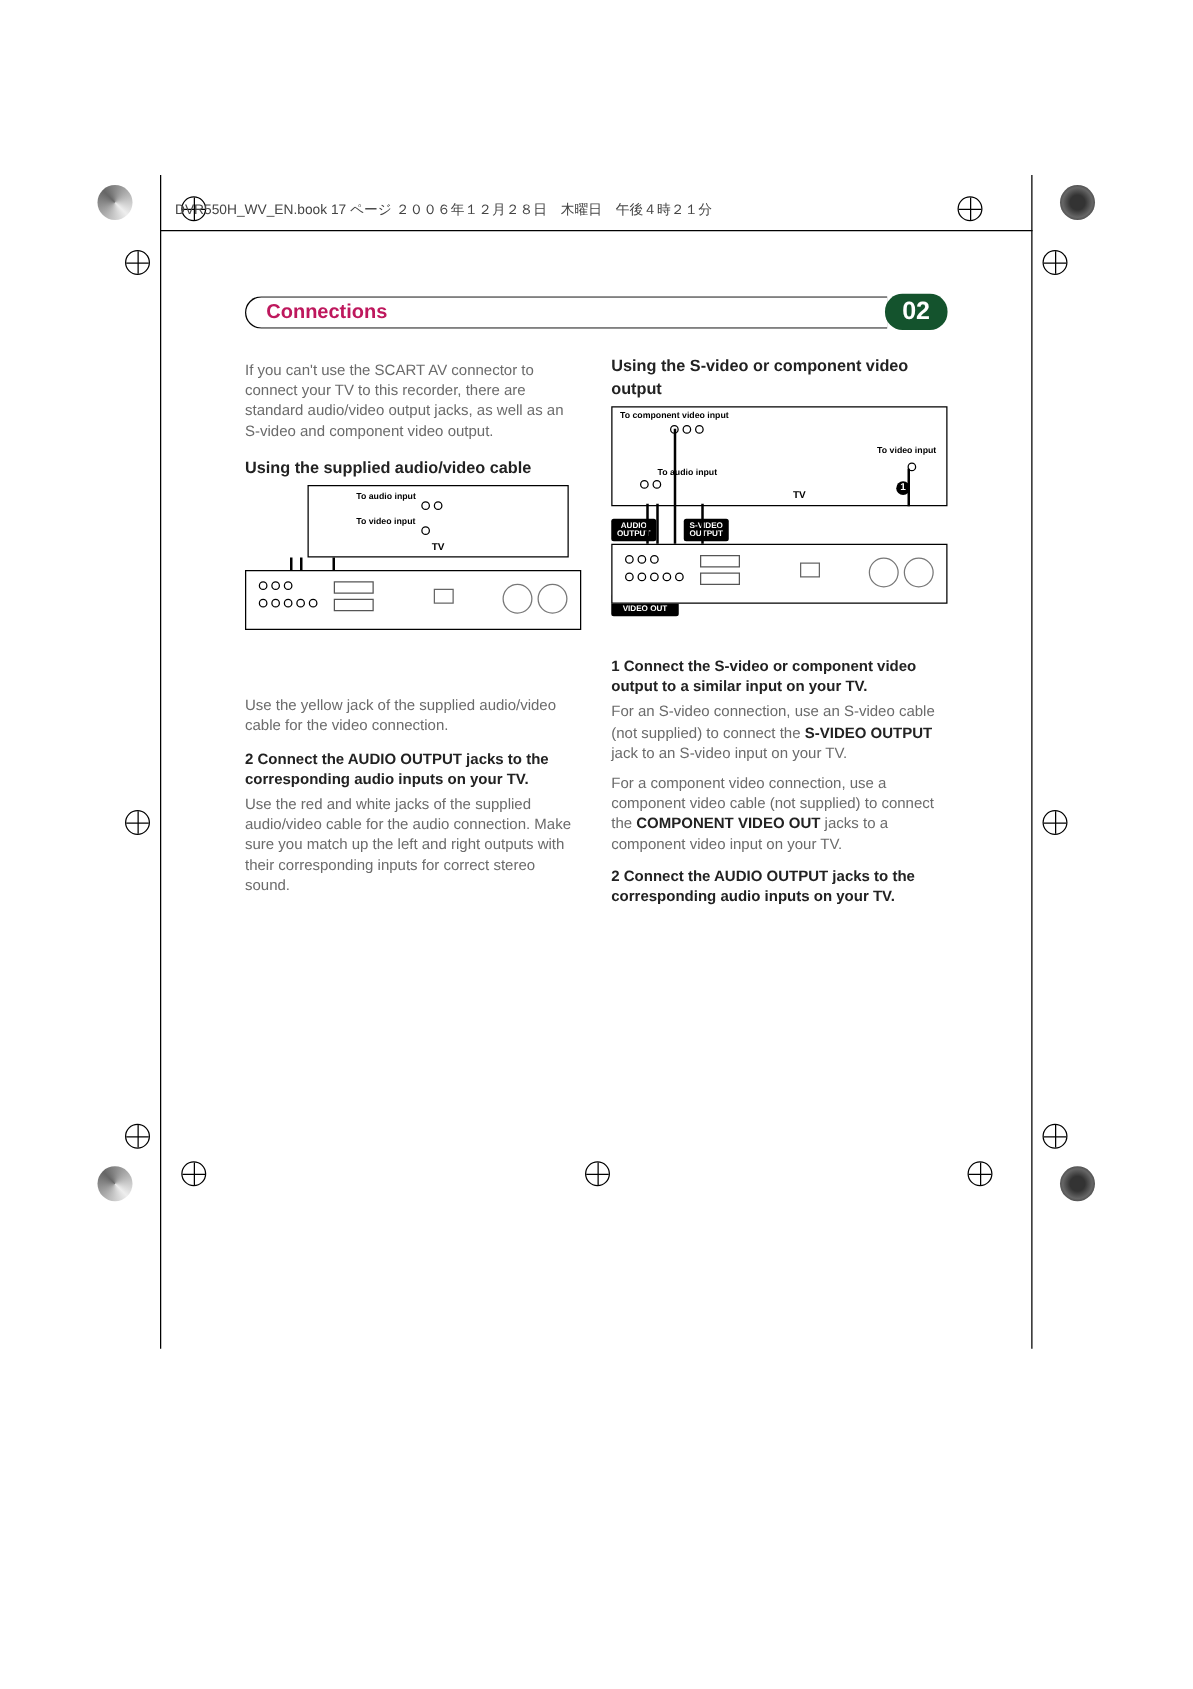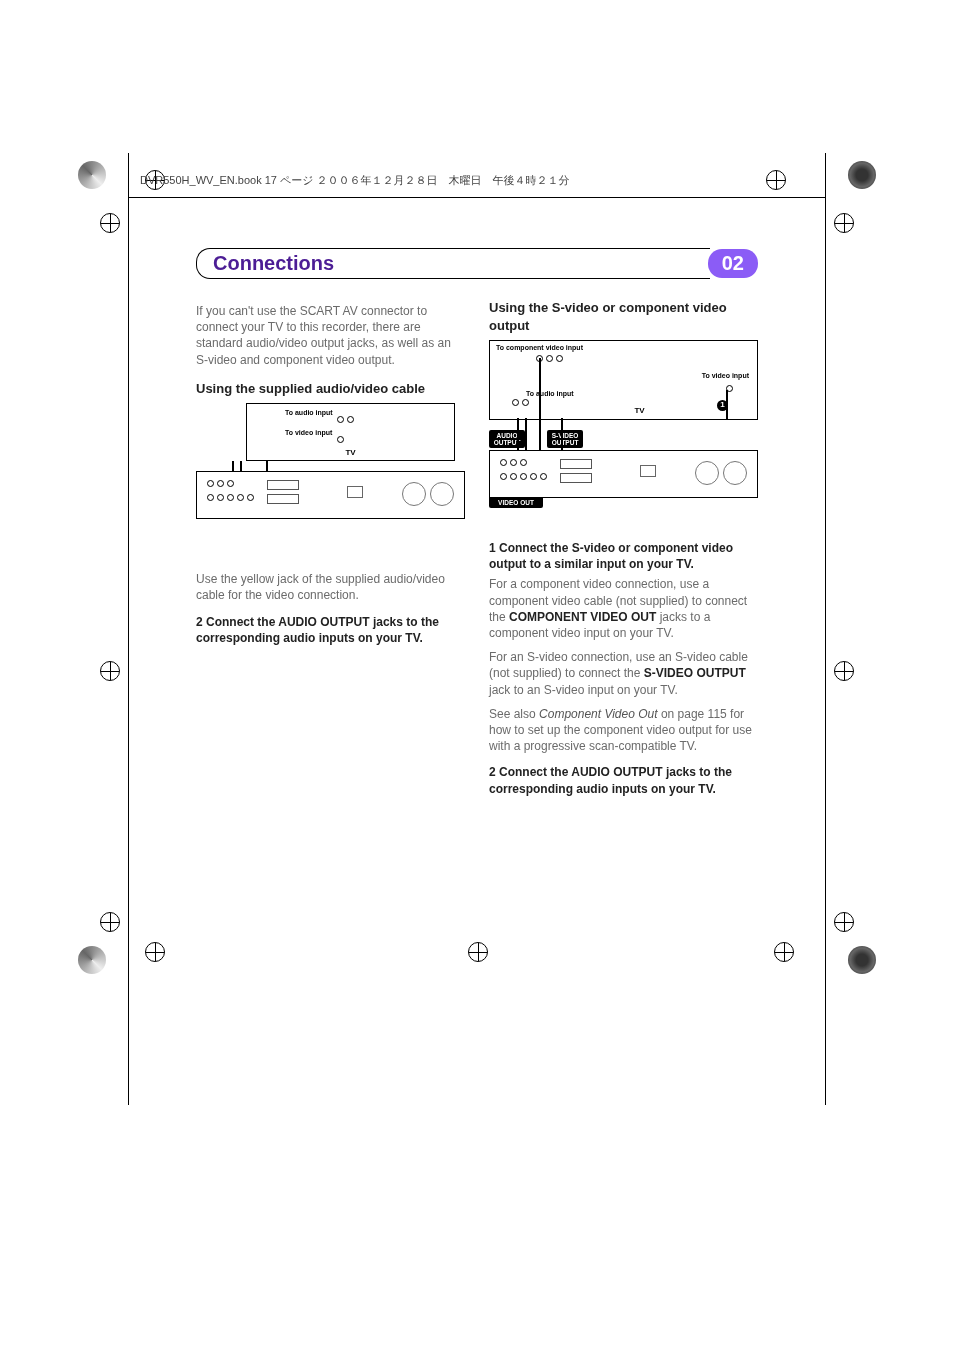--- a/index.html
+++ b/index.html
@@ -6,21 +6,21 @@
     margin: 0;
     padding: 0;
     font-family: Arial, Helvetica, sans-serif;
     background: #fff;
     color: #000;
   }
   .page {
     width: 954px;
     height: 1079px;
     position: relative;
-    margin: 13px auto;
+    margin: 0 auto;
     box-sizing: border-box;
   }
   .crop-line-v { position:absolute; width:1px; background:#000; }
   .crop-tl-v { top:140px; left:128px; height:1050px; }
   .crop-tr-v { top:140px; right:128px; height:1050px; }
   .reg-mark {
     position:absolute; width:18px; height:18px; border:1px solid #000; border-radius:50%;
     display:flex; align-items:center; justify-content:center;
   }
   .reg-mark::before, .reg-mark::after { content:''; position:absolute; background:#000; }
@@ -37,27 +37,27 @@
   .inner-crop { position:absolute; top:184px; left:128px; right:128px; height:1px; background:#000; }
 
   .content {
     position:absolute;
     top:235px; left:196px; right:196px;
   }
   .chapter-bar {
     display:flex; align-items:center; margin-bottom:20px;
   }
   .chapter-title {
-    flex:1; font-size:20px; font-weight:bold; color:#4c1d95;
+    flex:1; font-size:16px; font-weight:bold; color:#be185d;
     border:1.5px solid #000; border-radius:14px; padding:3px 16px;
     border-right:none; border-top-right-radius:0; border-bottom-right-radius:0;
     position:relative;
   }
   .chapter-num {
-    background:#8b5cf6; color:#fff; font-weight:bold; font-size:20px;
+    background:#14532d; color:#fff; font-weight:bold; font-size:20px;
     border-radius:14px; padding:3px 14px; margin-left:-2px;
   }
 
   .cols { display:flex; gap:24px; }
   .col { flex:1; font-size:12px; line-height:1.35; color:#6b6b6b; }
 
   h1.sec { font-size:18px; color:#222; margin:0 0 8px 0; font-weight:bold; }
   h2.sub { font-size:13px; color:#222; font-weight:bold; margin:12px 0 6px 0; }
   .step-head { color:#222; font-weight:bold; font-size:12px; margin-top:10px; }
   .body-p { margin:4px 0 8px 0; }
@@ -169,20 +169,21 @@
             <div class="scart" style="left:70px; top:8px;"></div>
             <div class="scart" style="left:70px; top:22px;"></div>
             <div style="position:absolute; left:150px; top:14px; width:14px; height:10px; border:1px solid #666;"></div>
             <div class="knob" style="right:38px; top:10px;"></div>
             <div class="knob" style="right:10px; top:10px;"></div>
           </div>
         </div>
 
         <p class="body-p">Use the yellow jack of the supplied audio/video cable for the video connection.</p>
         <div class="step-head">2    Connect the AUDIO OUTPUT jacks to the corresponding audio inputs on your TV.</div>
+        <p class="body-p">Use the red and white jacks of the supplied audio/video cable for the audio connection. Make sure you match up the left and right outputs with their corresponding inputs for correct stereo sound.</p>
       </div>
 
       <div class="col">
         <h2 class="sub" style="margin-top:0;">Using the S-video or component video output</h2>
 
         <div class="diagram" style="height:190px;">
           <div class="tv-box" style="height:78px;">
             <span class="port-label" style="left:6px; top:2px;">To component video input</span>
             <span class="port-label" style="right:8px; top:30px;">To video input</span>
             <span class="port-label" style="left:36px; top:48px;">To audio input</span>
@@ -216,27 +217,24 @@
             <div class="scart" style="left:70px; top:8px;"></div>
             <div class="scart" style="left:70px; top:22px;"></div>
             <div style="position:absolute; left:150px; top:14px; width:14px; height:10px; border:1px solid #666;"></div>
             <div class="knob" style="right:38px; top:10px;"></div>
             <div class="knob" style="right:10px; top:10px;"></div>
           </div>
         </div>
 
         <div class="step-head">1    Connect the S-video or component video output to a similar input on your TV.</div>
         <p class="body-p">
-          <span>For a component video connection, use a component video cable (not supplied) to connect the </span><span class="bold-inline">COMPONENT VIDEO OUT</span><span> jacks to a component video input on your TV.</span>
-        </p>
-        <p class="body-p">
           <span>For an S-video connection, use an S-video cable (not supplied) to connect the </span><span class="bold-inline">S-VIDEO OUTPUT</span><span> jack to an S-video input on your TV.</span>
         </p>
         <p class="body-p">
-          <span>See also </span><span class="ital">Component Video Out</span><span> on page 115 for how to set up the component video output for use with a progressive scan-compatible TV.</span>
+          <span>For a component video connection, use a component video cable (not supplied) to connect the </span><span class="bold-inline">COMPONENT VIDEO OUT</span><span> jacks to a component video input on your TV.</span>
         </p>
         <div class="step-head">2    Connect the AUDIO OUTPUT jacks to the corresponding audio inputs on your TV.</div>
       </div>
 
     </div>
   </div>
 
   <div class="page-footer">
     <div class="pgnum-pill">17</div>
     <div class="pg-lang">En</div>

